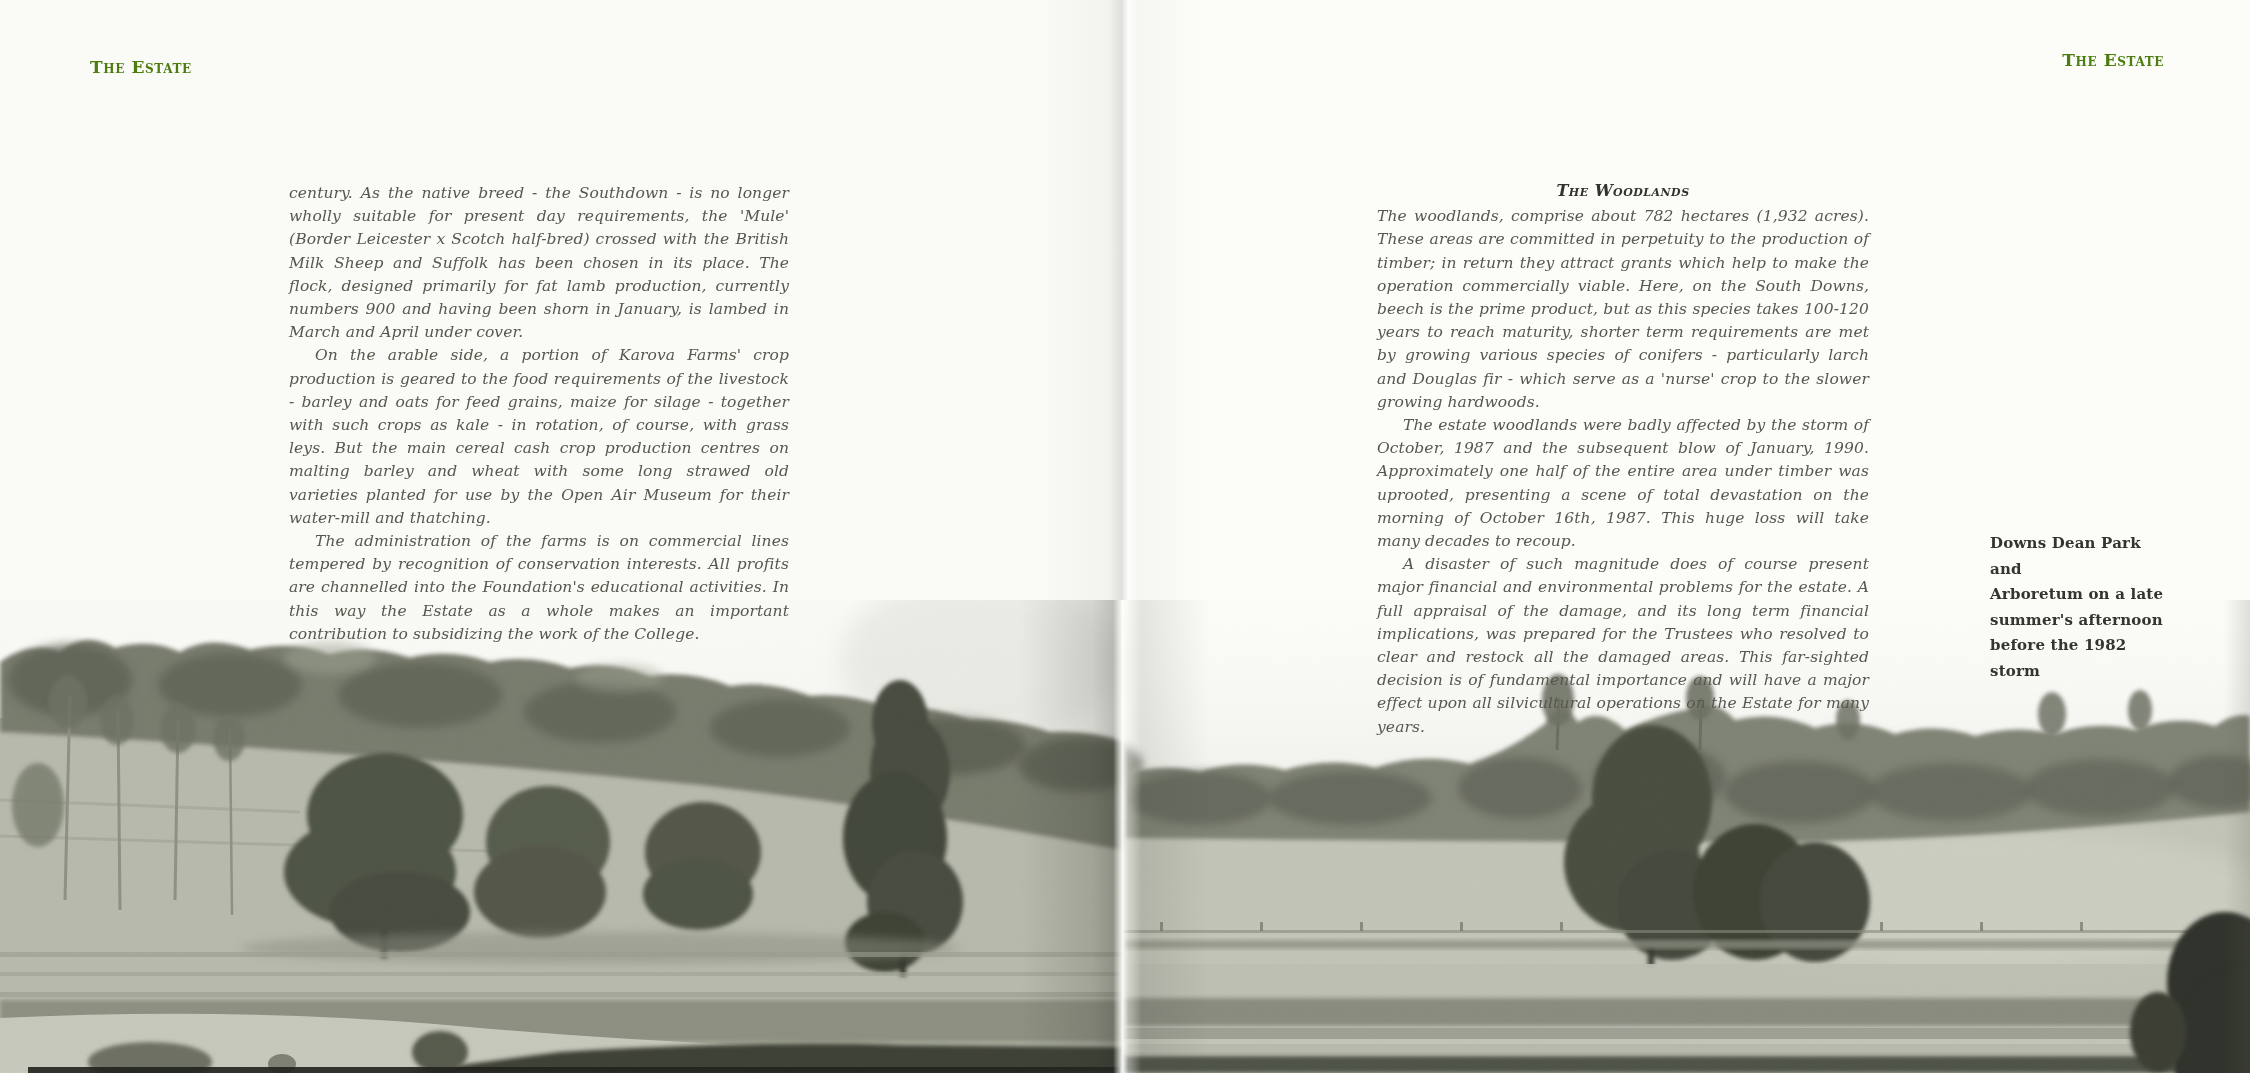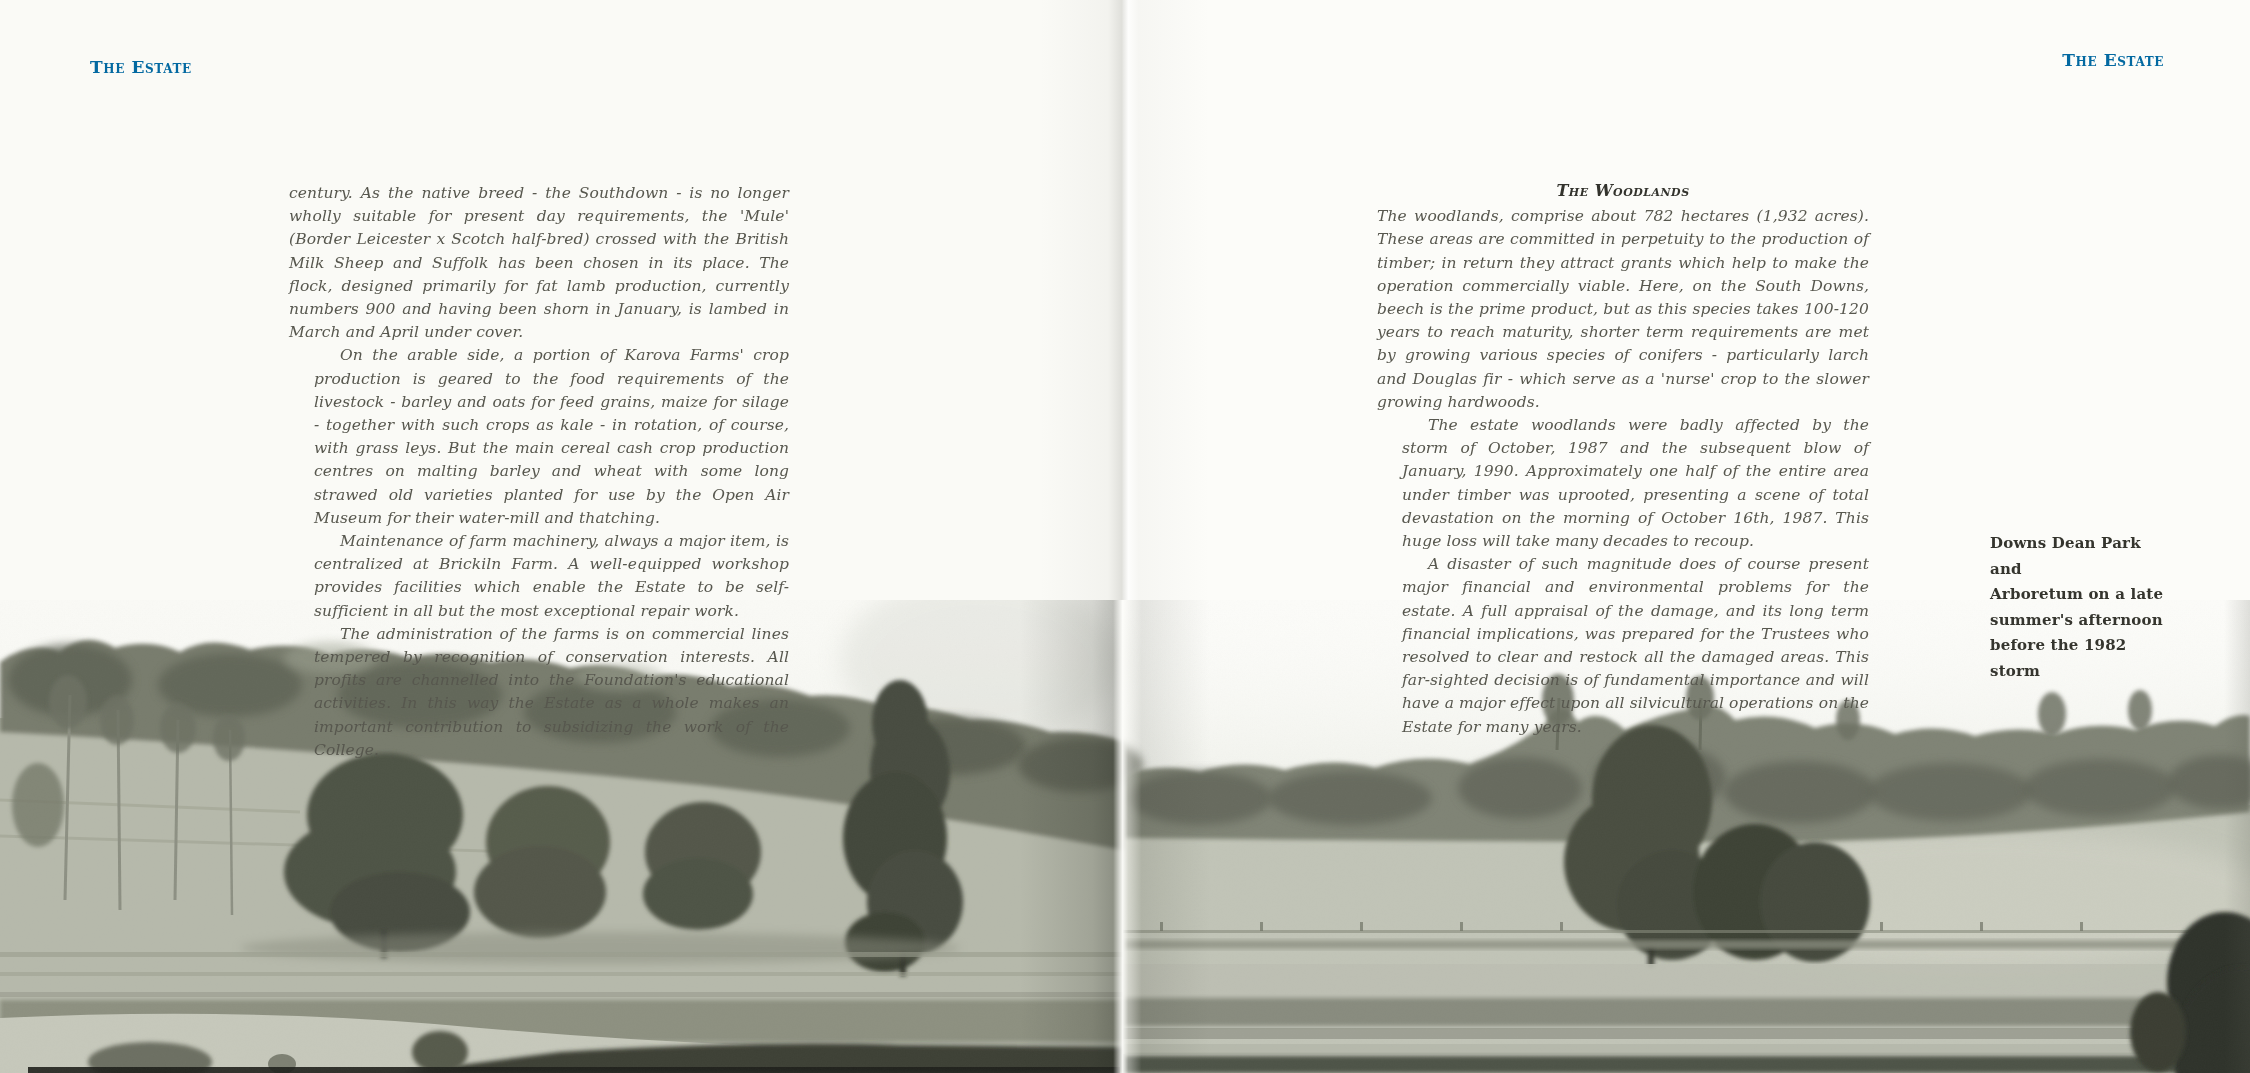--- a/index.html
+++ b/index.html
@@ -6,33 +6,33 @@
   body{
     width:2250px;height:1073px;overflow:hidden;
     background:#f7f7f3;
     font-family:"DejaVu Serif","Liberation Serif",serif;
   }
   .spread{position:relative;width:2250px;height:1073px;background:#fafaf6;}
   .page-right-tint{position:absolute;left:1123px;top:0;width:1127px;height:1073px;background:#fcfcf9;}
   .running-head{
     position:absolute;
     font-variant:small-caps;font-weight:700;font-size:17px;letter-spacing:.6px;
-    color:#0369a1;white-space:nowrap;
+    color:#4d7c0f;white-space:nowrap;
   }
   .running-head.left{left:90px;top:57px;}
   .running-head.right{right:86px;top:50px;}
   .col{
     position:absolute;width:500px;
     font-size:15.5px;line-height:23.2px;color:#57574e;
     text-align:justify;text-align-last:left;
     letter-spacing:.1px;
     font-style:italic;
   }
   .col p{margin:0;}
-  .col p + p{text-indent:26px;margin-left:25px;}
+  .col p + p{text-indent:26px;}
   .col-left{left:289px;top:182px;}
   .col-right{left:1377px;top:179px;width:492px;}
   .section-title{
     margin:0 0 3px 0;text-align:right;text-align-last:center;
     font-variant:small-caps;font-weight:700;font-size:16px;letter-spacing:.5px;
     color:#33332d;
   }
   .photo-caption{
     position:absolute;left:1990px;top:531px;width:175px;
     font-weight:700;font-size:15px;line-height:25.5px;color:#35352e;
@@ -222,21 +222,20 @@
       <rect x="0" y="0" width="2250" height="473" filter="url(#grain)" opacity="0.07"></rect>
     </svg>
   </div>
 
   <div class="running-head left">The Estate</div>
   <div class="running-head right">The Estate</div>
 
   <div class="col col-left">
     <p>century. As the native breed - the Southdown - is no longer wholly suitable for present day requirements, the 'Mule' (Border Leicester x Scotch half-bred) crossed with the British Milk Sheep and Suffolk has been chosen in its place. The flock, designed primarily for fat lamb production, currently numbers 900 and having been shorn in January, is lambed in March and April under cover.</p>
     <p>On the arable side, a portion of Karova Farms' crop production is geared to the food requirements of the livestock - barley and oats for feed grains, maize for silage - together with such crops as kale - in rotation, of course, with grass leys. But the main cereal cash crop production centres on malting barley and wheat with some long strawed old varieties planted for use by the Open Air Museum for their water-mill and thatching.</p>
-    <p>Maintenance of farm machinery, always a major item, is centralized at Brickiln Farm. A well-equipped workshop provides facilities which enable the Estate to be self-sufficient in all but the most exceptional repair work.</p>
     <p>The administration of the farms is on commercial lines tempered by recognition of conservation interests. All profits are channelled into the Foundation's educational activities. In this way the Estate as a whole makes an important contribution to subsidizing the work of the College.</p>
   </div>
 
   <div class="col col-right">
     <h2 class="section-title">The Woodlands</h2>
     <p>The woodlands, comprise about 782 hectares (1,932 acres).  These areas are committed in perpetuity to the production of timber; in return they attract grants which help to make the operation commercially viable.  Here, on the South Downs, beech is the prime product, but as this species takes 100-120 years to reach maturity, shorter term requirements are met by growing various species of conifers - particularly larch and Douglas fir - which serve as a 'nurse' crop to the slower growing hardwoods.</p>
     <p>The estate woodlands were badly affected by the storm of October, 1987 and the subsequent blow of January, 1990. Approximately one half of the entire area under timber was uprooted, presenting a scene of total devastation on the morning of October 16th, 1987. This huge loss will take many decades to recoup.</p>
     <p>A disaster of such magnitude does of course present major financial and environmental problems for the estate. A full appraisal of the damage, and its long term financial implications, was prepared for the Trustees who resolved to clear and restock all the damaged areas. This far-sighted decision is of fundamental importance and will have a major effect upon all silvicultural operations on the Estate for many years.</p>
   </div>
 

